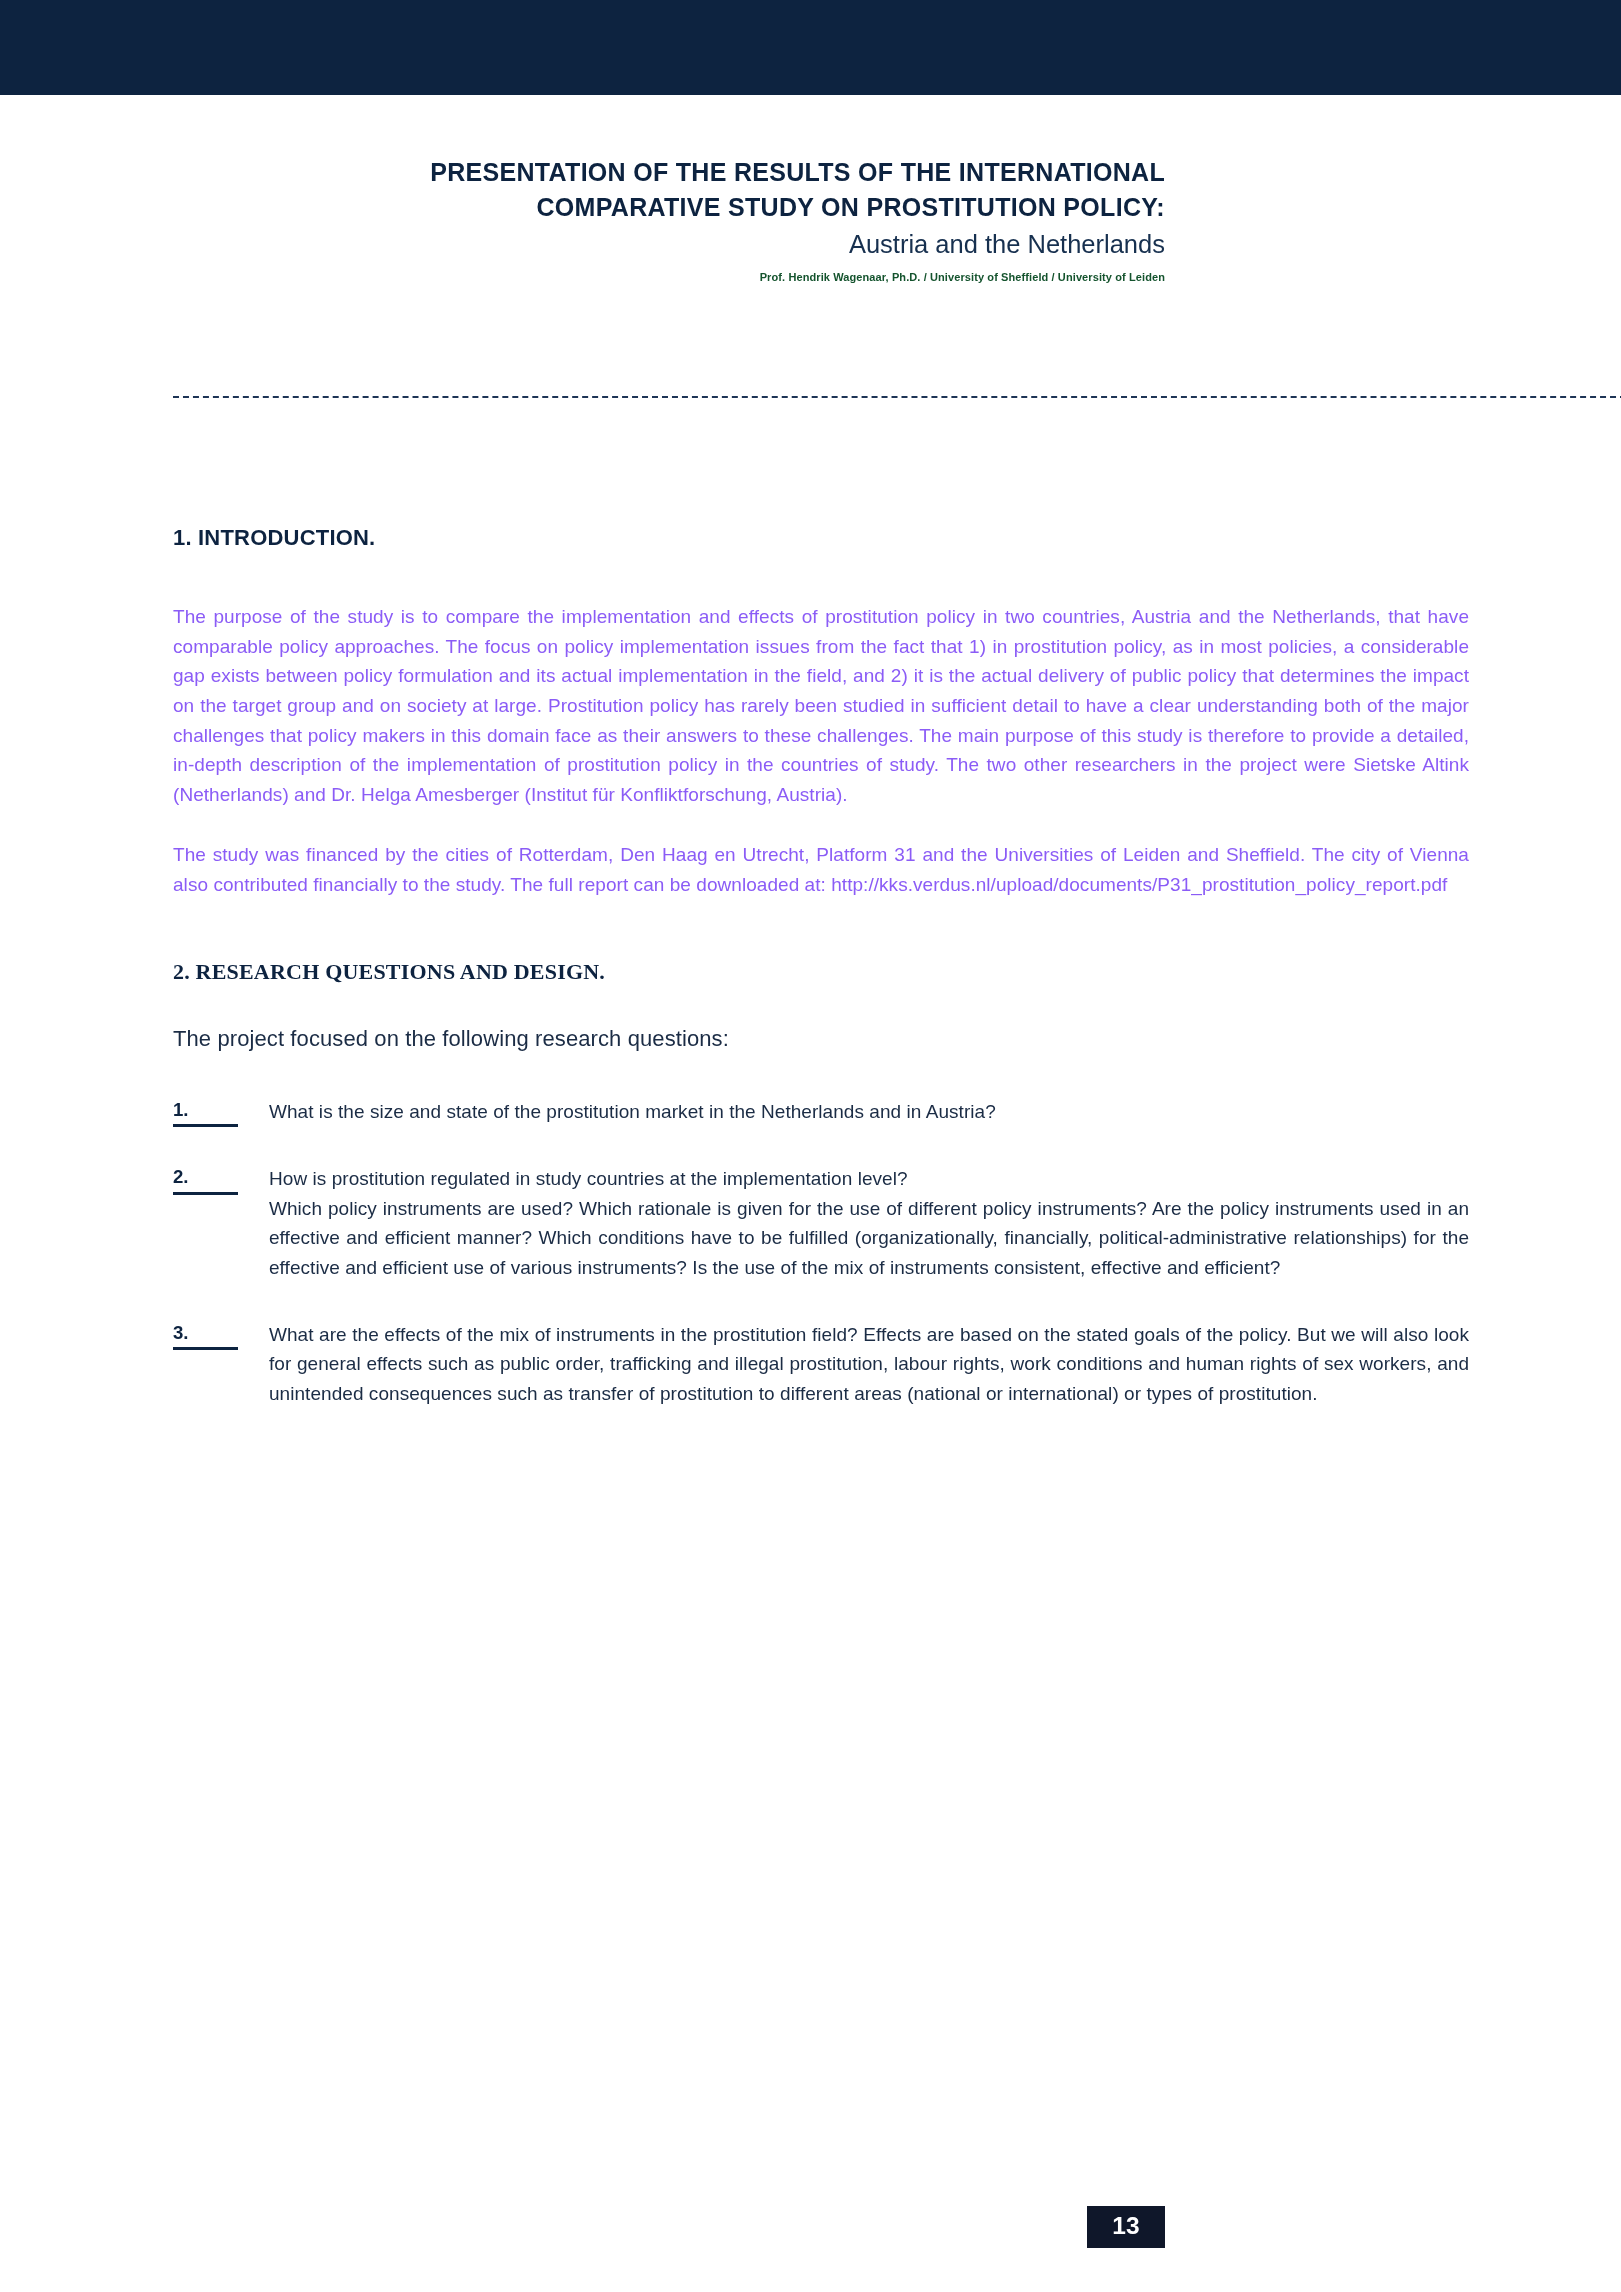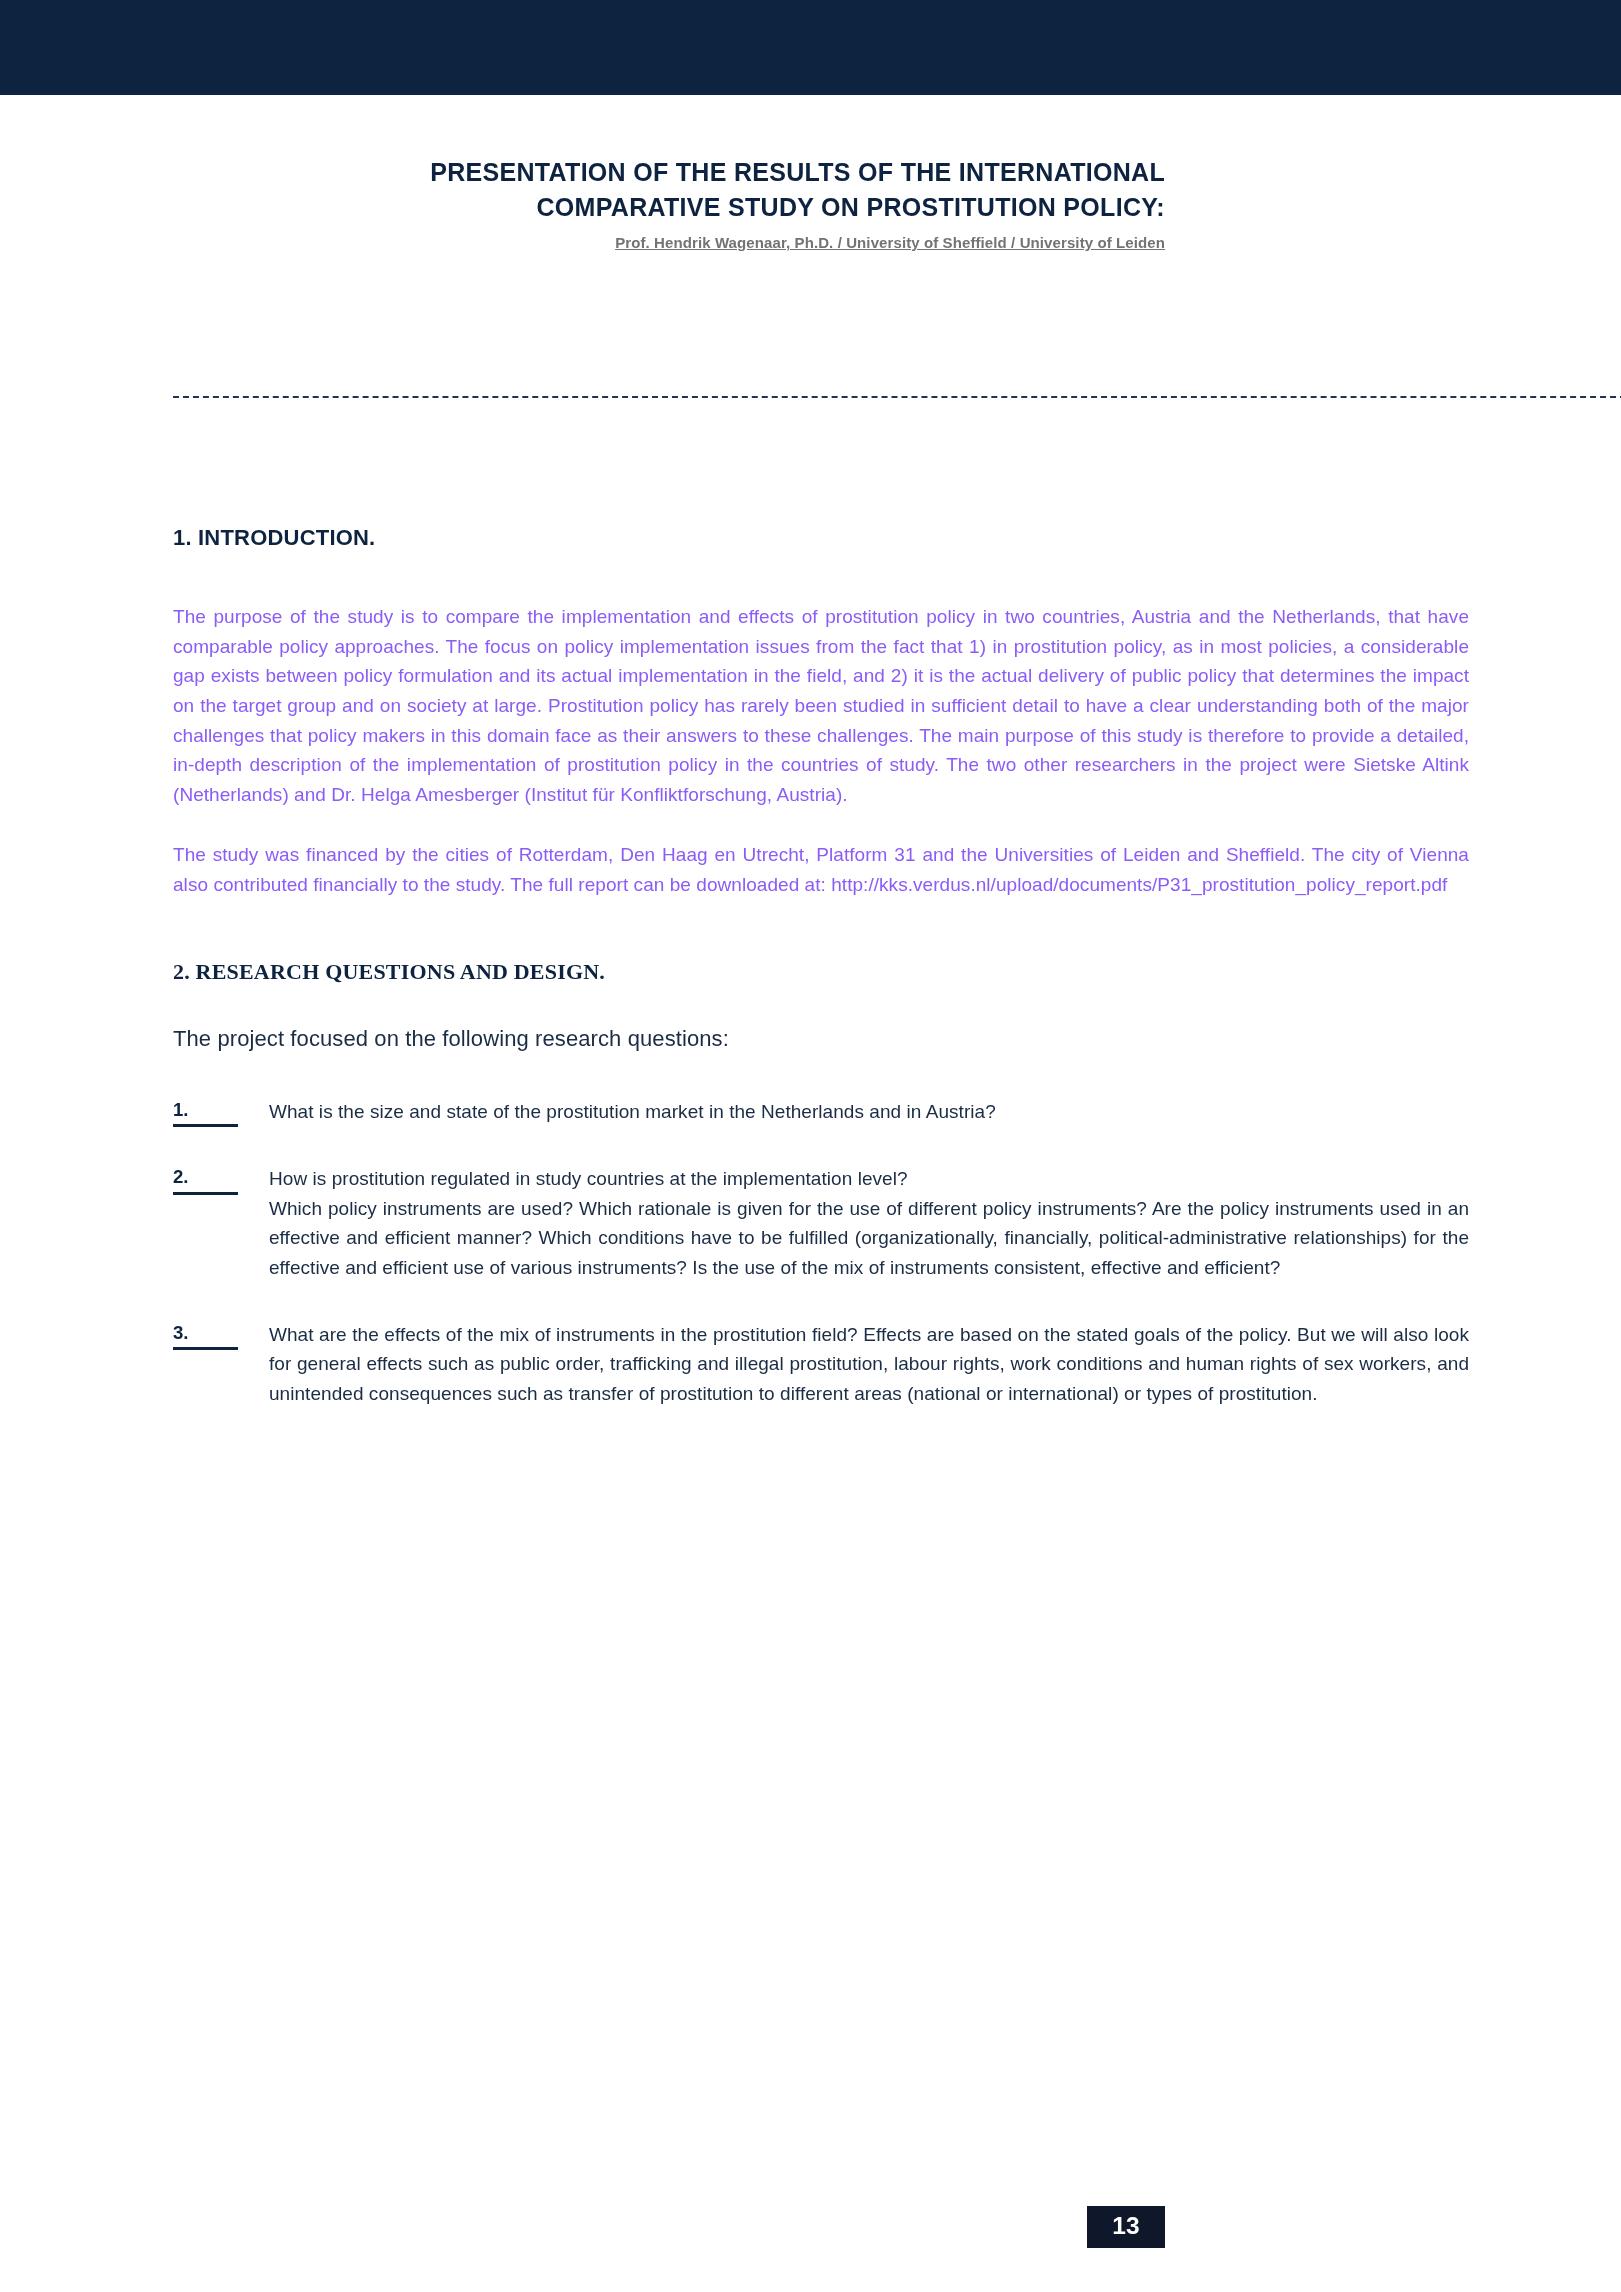--- a/index.html
+++ b/index.html
@@ -45,26 +45,25 @@
     margin: 0;
   }
   .header-subtitle {
     font-size: 25.5px;
     font-weight: normal;
     color: #17304f;
     margin: 3.9px 0 0 0;
     line-height: 1.3;
   }
   .header-author {
-    font-size: 15px;
-    font-weight: bold;
-    color: #737373;
+    font-size: 11px;
+    font-weight: bold;
+    color: #14532d;
     margin: 9.8px 0 0 0;
     letter-spacing: 0.1px;
-    text-decoration: underline;
   }
   .divider {
     position: absolute;
     top: 396px;
     left: 173px;
     width: 1453px;
     height: 0;
     border-top: 2.9px dashed #1d3455;
   }
   .content {
@@ -156,20 +155,21 @@
 </head>
 <body>
 
 <div class="page">
 
   <div class="top-bar"></div>
 
   <div class="header-block">
     <div class="header-title">PRESENTATION OF THE RESULTS OF THE INTERNATIONAL</div>
     <div class="header-title">COMPARATIVE STUDY ON PROSTITUTION POLICY:</div>
+    <div class="header-subtitle">Austria and the Netherlands</div>
     <div class="header-author">Prof. Hendrik Wagenaar, Ph.D. / University of Sheffield / University of Leiden</div>
   </div>
 
   <div class="divider"></div>
 
   <div class="content">
 
     <h2 class="section-heading">1. INTRODUCTION.</h2>
 
     <p class="body-text">The purpose of the study is to compare the implementation and effects of prostitution policy in two countries, Austria and the Netherlands, that have comparable policy approaches. The focus on policy implementation issues from the fact that 1) in prostitution policy, as in most policies, a considerable gap exists between policy formulation and its actual implementation in the field, and 2) it is the actual delivery of public policy that determines the impact on the target group and on society at large. Prostitution policy has rarely been studied in sufficient detail to have a clear understanding both of the major challenges that policy makers in this domain face as their answers to these challenges. The main purpose of this study is therefore to provide a detailed, in-depth description of the implementation of prostitution policy in the countries of study. The two other researchers in the project were Sietske Altink (Netherlands) and Dr. Helga Amesberger (Institut für Konfliktforschung, Austria).</p>

